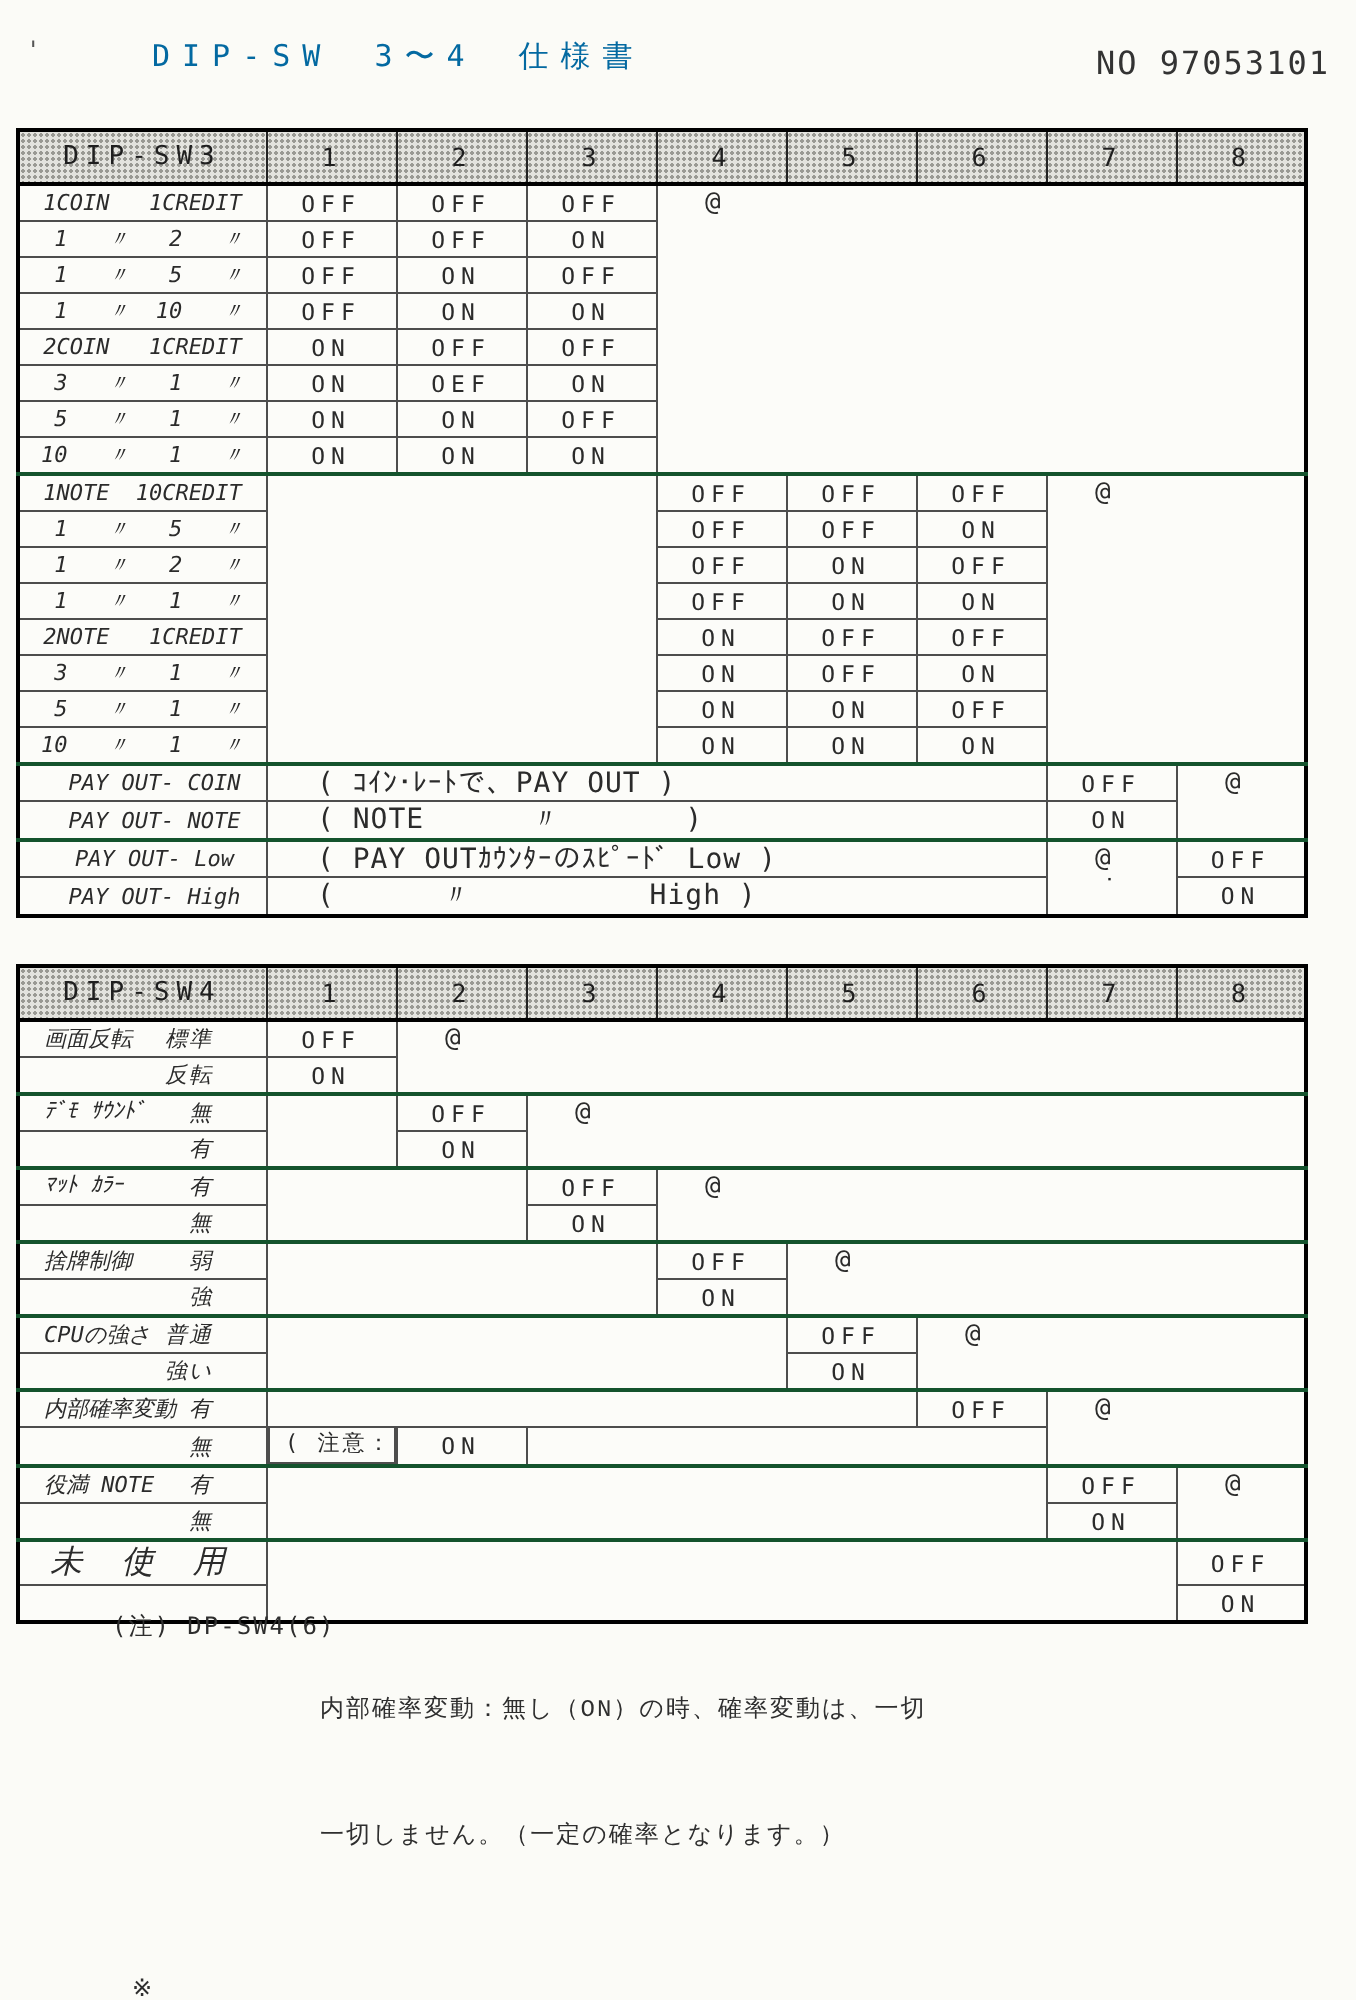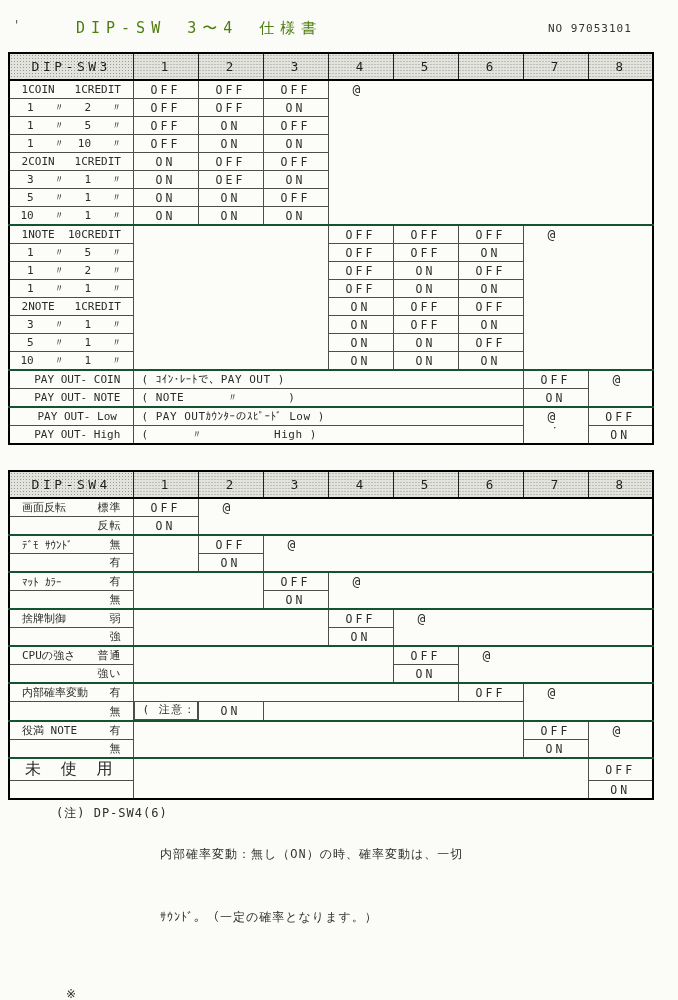--- a/index.html
+++ b/index.html
@@ -13,35 +13,36 @@
   }
   .page{
     position:absolute;inset:0;
     background:#fbfbf7;
   }
   
   .artifact{position:absolute;left:13px;top:18px;font-size:12px;color:#555;}
   .doc-title{
     position:absolute;left:76px;top:19px;
     font-size:15px;letter-spacing:6px;word-spacing:6px;
-    color:#4d7c0f;white-space:pre;
+    color:#0369a1;white-space:pre;
   }
   .doc-no{
     position:absolute;left:548px;top:22px;
-    font-size:11px;letter-spacing:1px;color:#333;
+    font-size:16px;letter-spacing:1px;color:#333;
   }
   
   .twrap{position:absolute;left:8px;}
   #sw3-wrap{top:52px;}
   #sw4-wrap{top:470px;}
   table{
     border-collapse:collapse;table-layout:fixed;
     width:645px;
     border:2px solid #000;
     background:#fcfcf9;
+    margin-top:12px;
   }
   col.lab{width:124px;}
   col.c{width:65px;}
   th{
     height:23px;
     border:1px solid #222;
     border-bottom:2px solid #000;
     font-weight:normal;
     font-size:12.5px;
     letter-spacing:2px;
@@ -56,37 +57,37 @@
     border:1px solid #4d4d4d;
     font-size:11px;
     text-align:center;
     padding:0;
     white-space:pre;
     color:#2b2b2b;
     overflow:hidden;
   }
   tr.sep td{border-top:2px solid #14532d;}
   td.sw{letter-spacing:3px;font-size:11.5px;}
-  td.lab{font-size:11px;letter-spacing:0;}
+  td.lab{font-size:11px;letter-spacing:0;font-style:italic;}
   td.lab-left{text-align:center;padding-left:12px;}
   td.labc{letter-spacing:5px;font-size:16px;}
   td.at{
     text-align:left;vertical-align:top;
     font-size:13px;padding-left:24px;padding-top:1px;
   }
   td.desc{
-    text-align:left;padding-left:8px;
-    font-size:11px;letter-spacing:0.5px;
+    text-align:left;padding-left:25px;
+    font-size:14px;letter-spacing:0.5px;
   }
   td.mt{background:#fcfcf9;}
   td.note{
     text-align:left;padding-left:8px;font-size:11px;letter-spacing:1.5px;
     border-top-style:hidden;
   }
-  .grp{display:flex;justify-content:space-between;padding:0 11px 0 12px;align-items:flex-end;}
+  .grp{display:flex;justify-content:space-between;padding:0 26px 0 12px;}
   .grp .gname{text-align:left;}
   .grp .gstate{text-align:right;letter-spacing:1px;}
   .at-sub{display:block;font-size:9px;line-height:8px;padding-left:5px;color:#222;}
   
   .notes{position:absolute;left:0;top:803px;width:678px;font-size:12px;line-height:21px;letter-spacing:1px;color:#2e2e2e;}
   .note{display:flex;align-items:flex-start;}
   .note .prefix{white-space:pre;flex:0 0 auto;}
   .note .body{white-space:pre;font-family:Liberation Mono, monospace;}
   #note1{margin-left:56px;margin-bottom:13px;}
   #note1 .prefix{width:104px;}
@@ -363,21 +364,21 @@
           </tr>
         </tbody>
       </table>
   </div>
 
   <div class="notes">
     <div class="note" id="note1">
       <span class="prefix">(注) DP-SW4(6)</span>
       <span class="body">
         <span style="display:block">内部確率変動：無し（ON）の時、確率変動は、一切</span>
-        <span style="display:block">ｻｳﾝﾄﾞ。（一定の確率となります。）</span>
+        <span style="display:block">一切しません。（一定の確率となります。）</span>
       </span>
     </div>
     <div class="note" id="note2">
       <span class="prefix">※</span>
       <span class="body">
         
         
       </span>
     </div>
 

